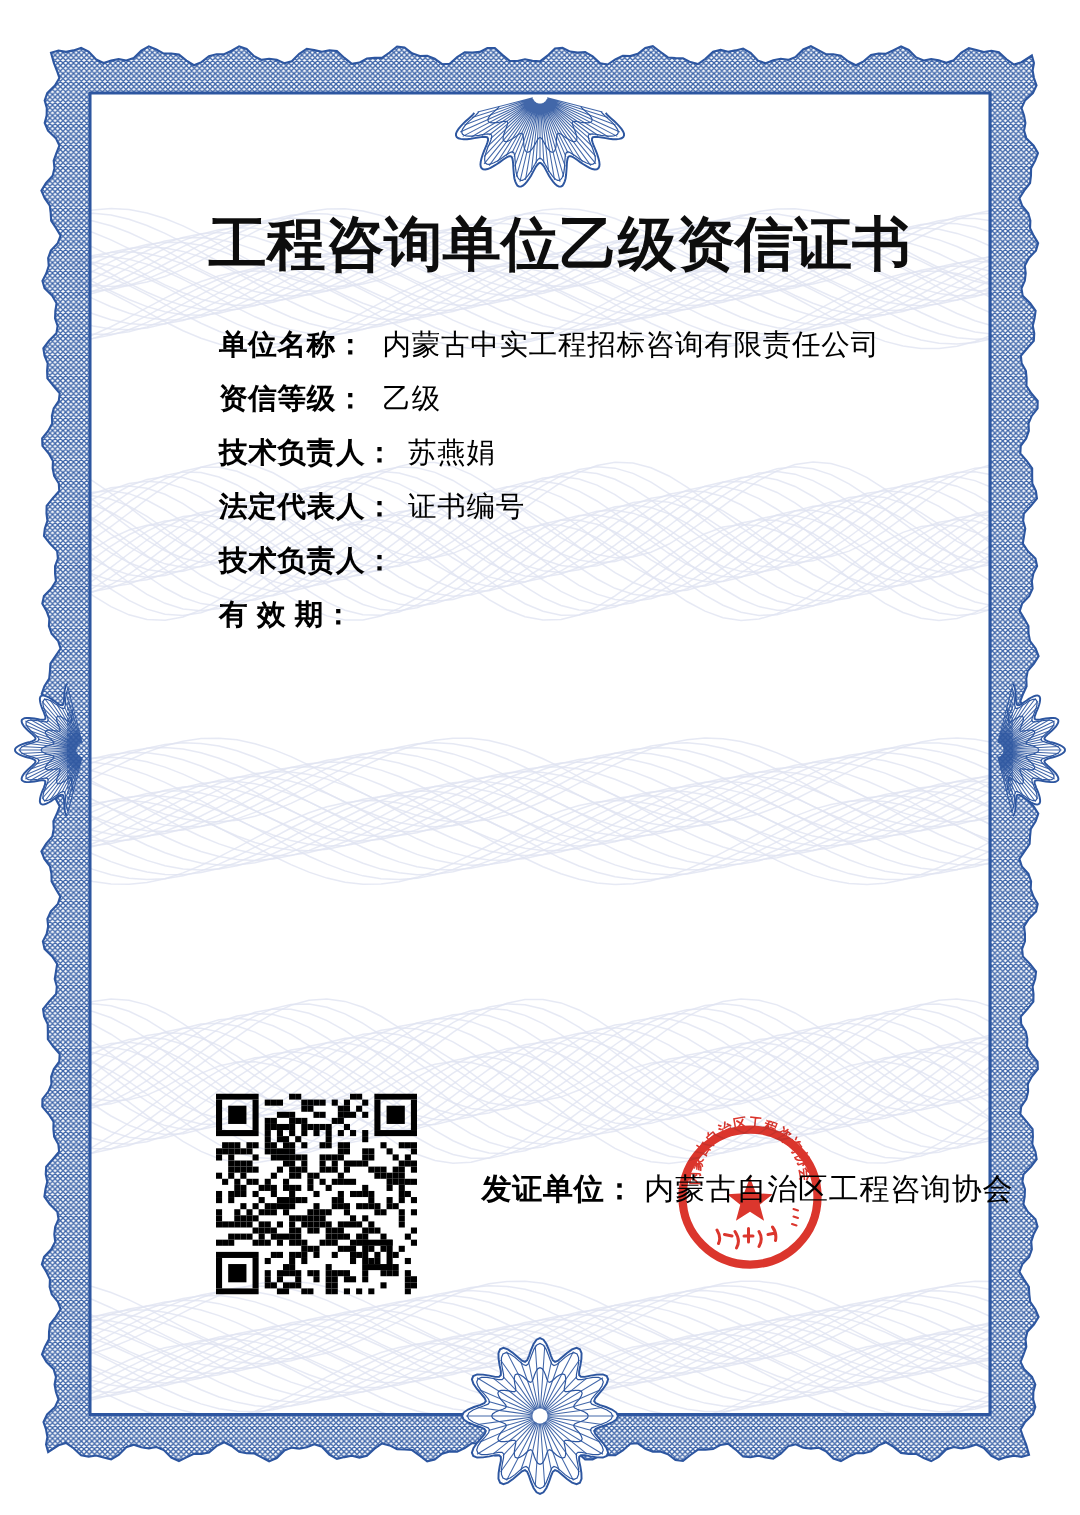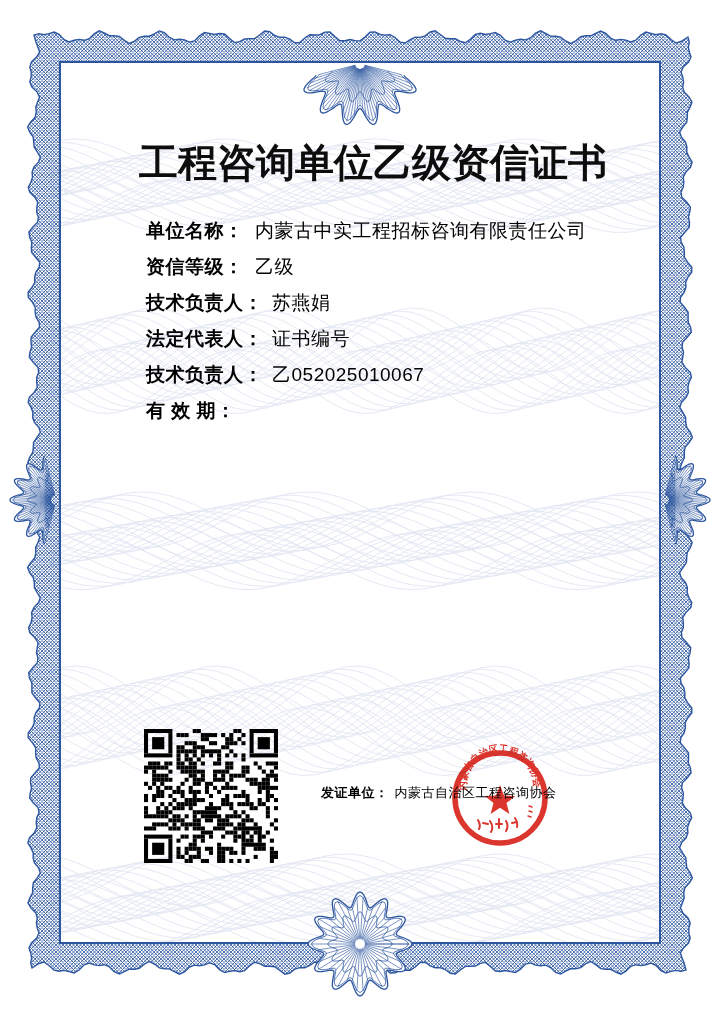--- a/index.html
+++ b/index.html
@@ -6,21 +6,21 @@
   .page{position:relative;width:720px;height:1010px;background:#ffffff;overflow:hidden;
         font-family:"Liberation Sans","DejaVu Sans",sans-serif;margin:0 auto;}
   svg.layer{position:absolute;left:0;top:0;pointer-events:none;}
   .content{position:absolute;left:13px;top:0;width:720px;height:1010px;}
   .title{position:absolute;left:0;top:136px;width:720px;text-align:center;
          font-size:39px;font-weight:bold;color:#0d0d0d;letter-spacing:0px;margin:0;}
   .fields{position:absolute;left:133px;top:220px;width:480px;}
   .field-row{display:flex;align-items:flex-start;font-size:19px;line-height:21px;margin-bottom:15px;color:#000;}
   .field-label{font-weight:bold;white-space:pre;min-width:100px;flex:0 0 auto;letter-spacing:0.5px;}
   .field-value{margin-left:9px;font-weight:500;max-width:372px;letter-spacing:0.5px;}
-  .issuer{position:absolute;left:308px;top:782px;font-size:13px;line-height:22px;color:#000;white-space:nowrap;}
+  .issuer{position:absolute;left:308px;top:782px;font-size:20px;line-height:22px;color:#000;white-space:nowrap;}
   .issuer .field-label{min-width:0;}
   .issuer .field-value{margin-left:6px;}
   .qr{position:absolute;left:131px;top:729px;}
   .seal{position:absolute;left:432px;top:744px;mix-blend-mode:multiply;opacity:0.93;}
   .seal text{font-family:"Liberation Sans","DejaVu Sans",sans-serif;}
 </style>
 </head>
 <body>
 
 <div class="page">
@@ -209,21 +209,20 @@
         <div class="field-row">
           <span class="field-label">技术负责人：</span>
           <span class="field-value">苏燕娟</span>
         </div>
         <div class="field-row">
           <span class="field-label">法定代表人：</span>
           <span class="field-value">证书编号</span>
         </div>
         <div class="field-row">
           <span class="field-label">技术负责人：</span>
-          <span class="field-value">乙052025010067</span>
         </div>
         <div class="field-row">
           <span class="field-label">有 效 期：</span>
         </div>
       </div>
 
     <svg class="qr" id="qr" width="134" height="134">
         <rect x="48.73" y="0.00" width="4.06" height="4.06" fill="#000"></rect>
         <rect x="52.79" y="0.00" width="4.06" height="4.06" fill="#000"></rect>
         <rect x="89.33" y="0.00" width="4.06" height="4.06" fill="#000"></rect>

